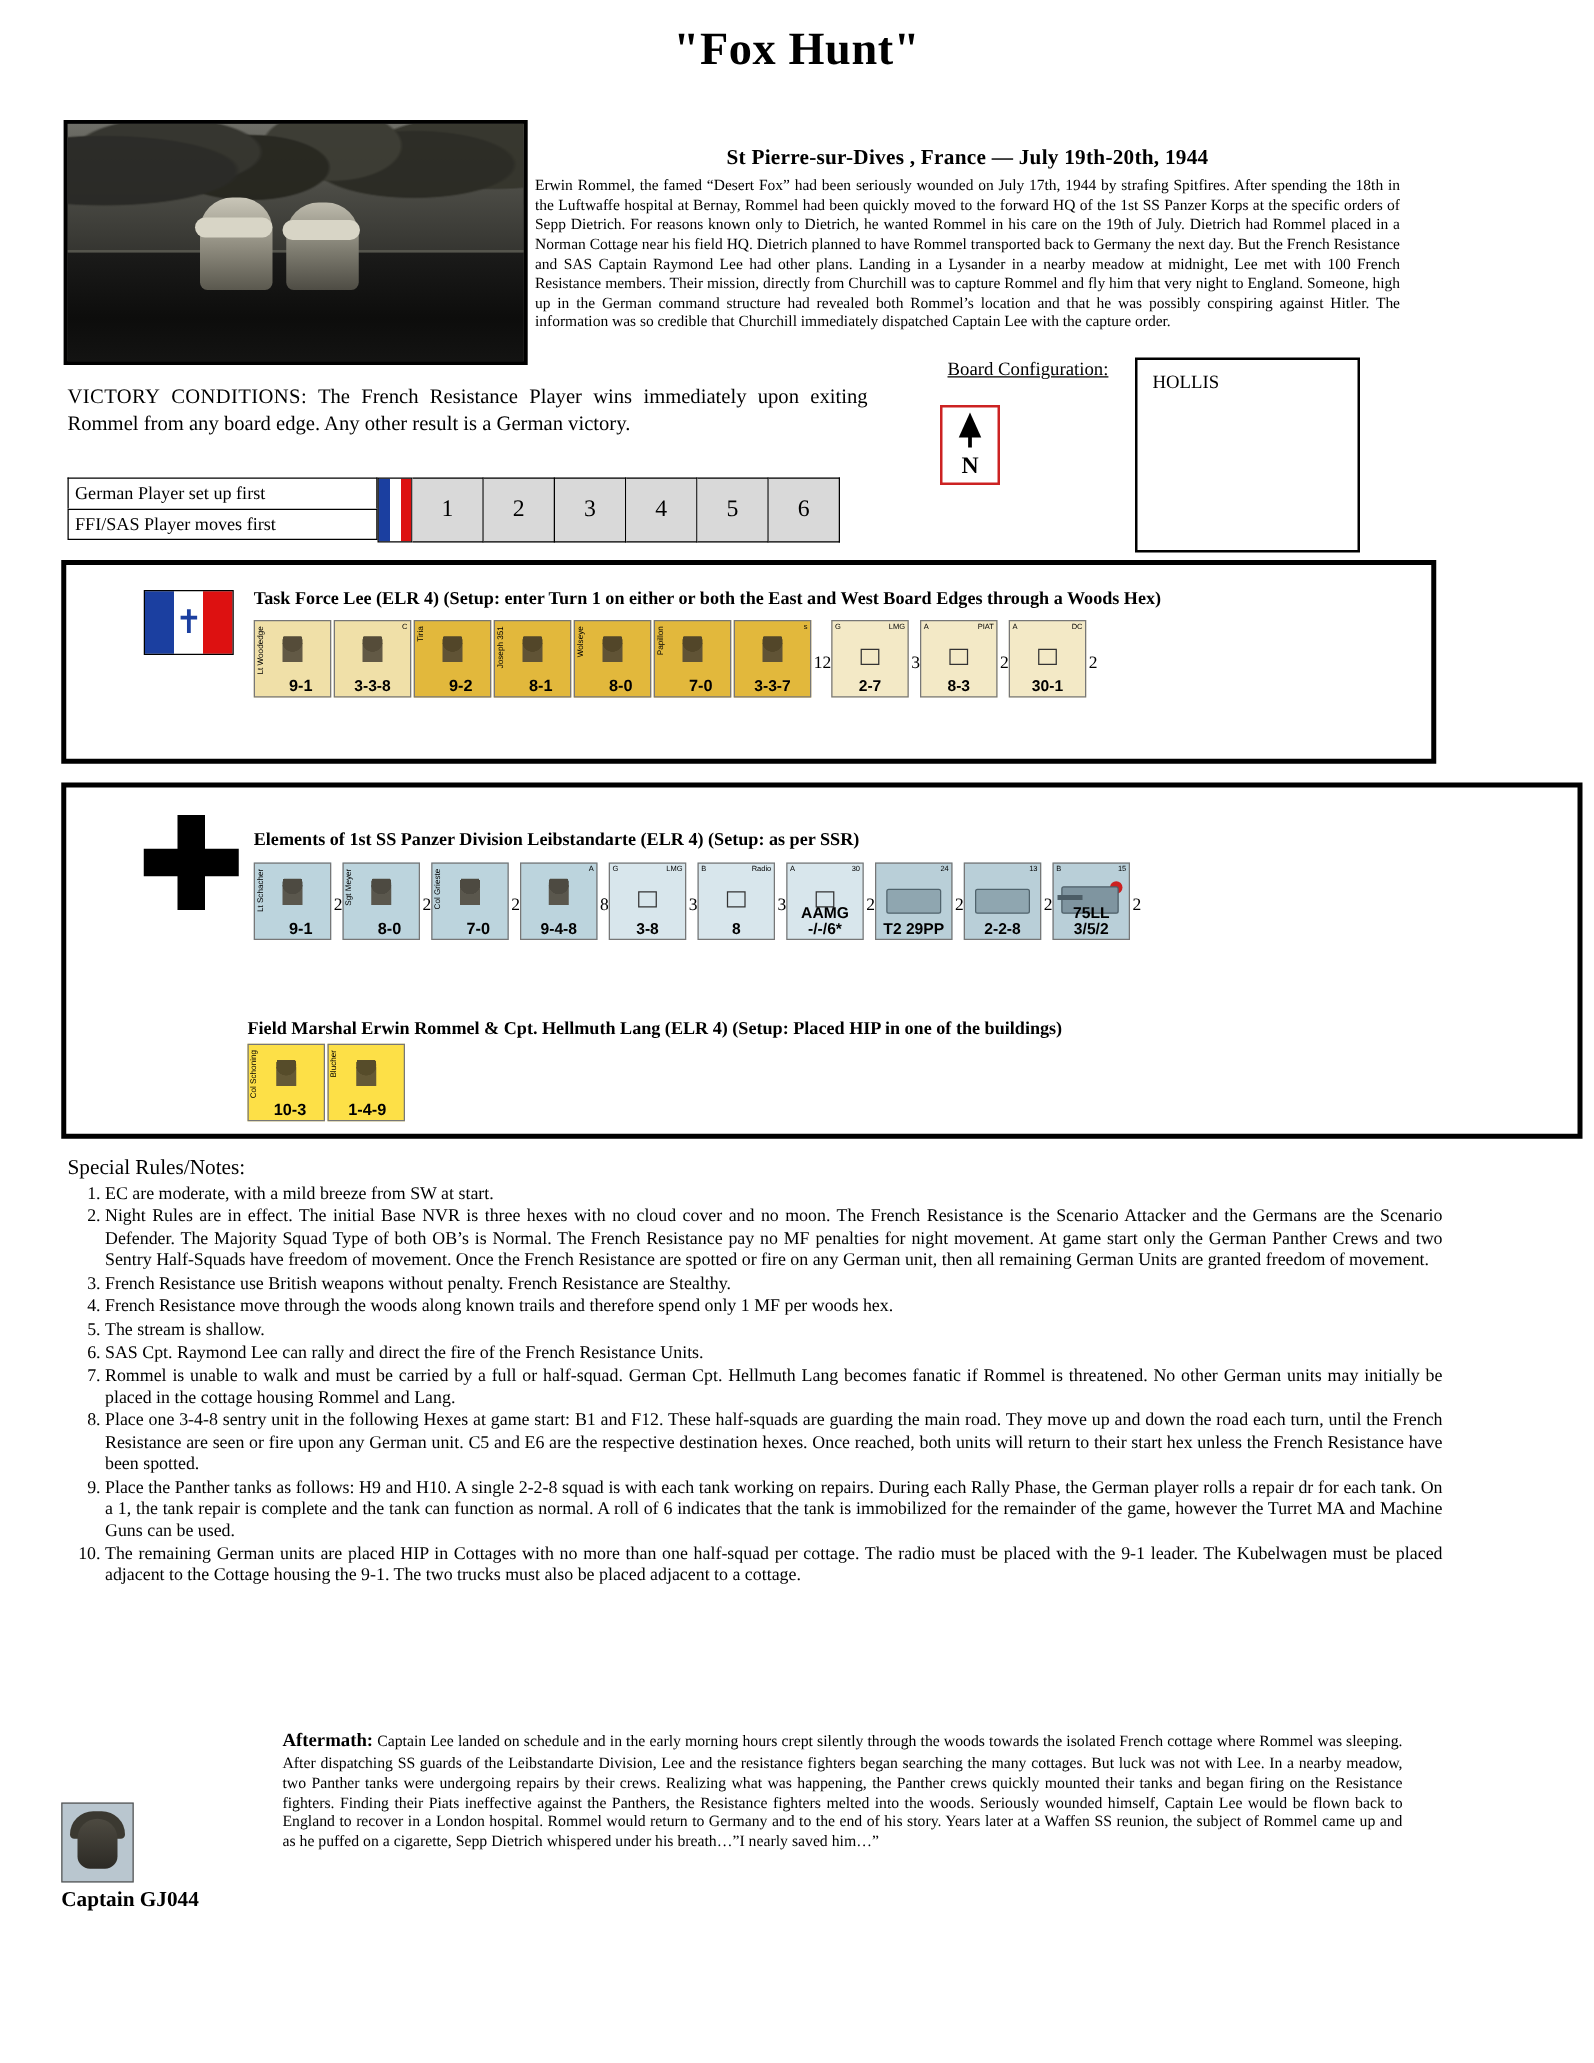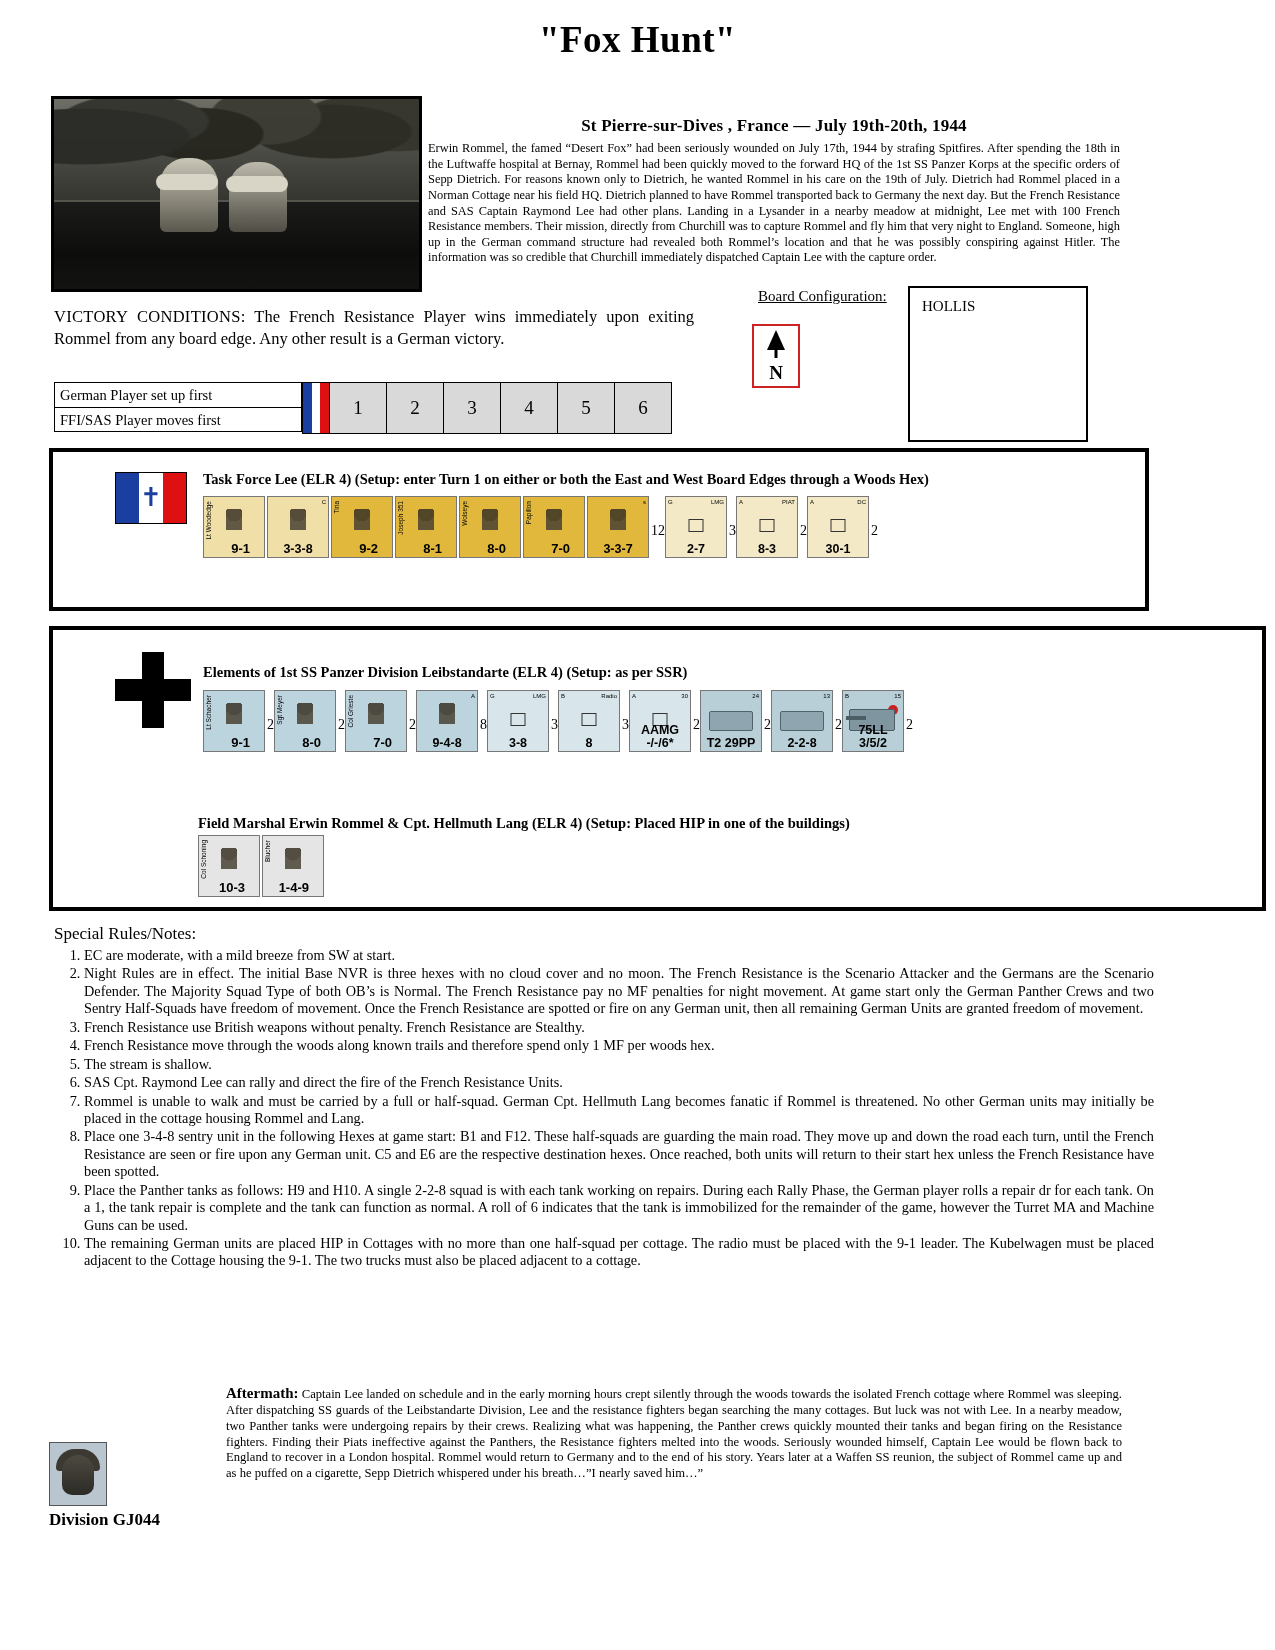--- a/index.html
+++ b/index.html
@@ -170,21 +170,21 @@
     width:62px;height:62px;box-sizing:border-box;border:1px solid #777;
     position:relative;font-size:7px;line-height:1;
     font-family:"Liberation Sans", sans-serif;
     margin-right:2px;
   }
   .c-fr-l{background:#f0e0a8;}
   .c-fr-d{background:#e2b83c;}
   .c-fr-sup{background:#f3e9c6;}
   .c-ger{background:#bcd4dd;}
   .c-ger-l{background:#d8e6ec;}
-  .c-ger-g{background:#e5e5e5;}
+  .c-ger-g{background:#fde047;}
   .c-veh{background:#b9cfd8;}
 
   .counter .tl{position:absolute;left:2px;top:2px;font-size:6px;}
   .counter .tr{position:absolute;right:2px;top:2px;font-size:6px;}
   .counter .vert{
     position:absolute;left:2px;top:4px;
     writing-mode:vertical-rl;transform:rotate(180deg);
     font-size:6.5px;letter-spacing:0;
   }
   .counter .br{position:absolute;right:14px;bottom:2px;font-size:13px;font-weight:bold;}
@@ -558,15 +558,15 @@
 
   <div class="aftermath">
     <b>Aftermath:</b>
     <span>Captain Lee landed on schedule and in the early morning hours crept silently through the woods towards the isolated French cottage where Rommel was sleeping. After dispatching SS guards of the Leibstandarte Division, Lee and the resistance fighters began searching the many cottages. But luck was not with Lee. In a nearby meadow, two Panther tanks were undergoing repairs by their crews. Realizing what was happening, the Panther crews quickly mounted their tanks and began firing on the Resistance fighters. Finding their Piats ineffective against the Panthers, the Resistance fighters melted into the woods. Seriously wounded himself, Captain Lee would be flown back to England to recover in a London hospital. Rommel would return to Germany and to the end of his story. Years later at a Waffen SS reunion, the subject of Rommel came up and as he puffed on a cigarette, Sepp Dietrich whispered under his breath…”I nearly saved him…”</span>
   </div>
 
   <div class="badge">
     <div class="helm"></div>
     <div class="head"></div>
   </div>
-  <div class="scenario-id">Division GJ044</div>
+  <div class="scenario-id">Captain GJ044</div>
 
 </div>
 
 </body></html>

